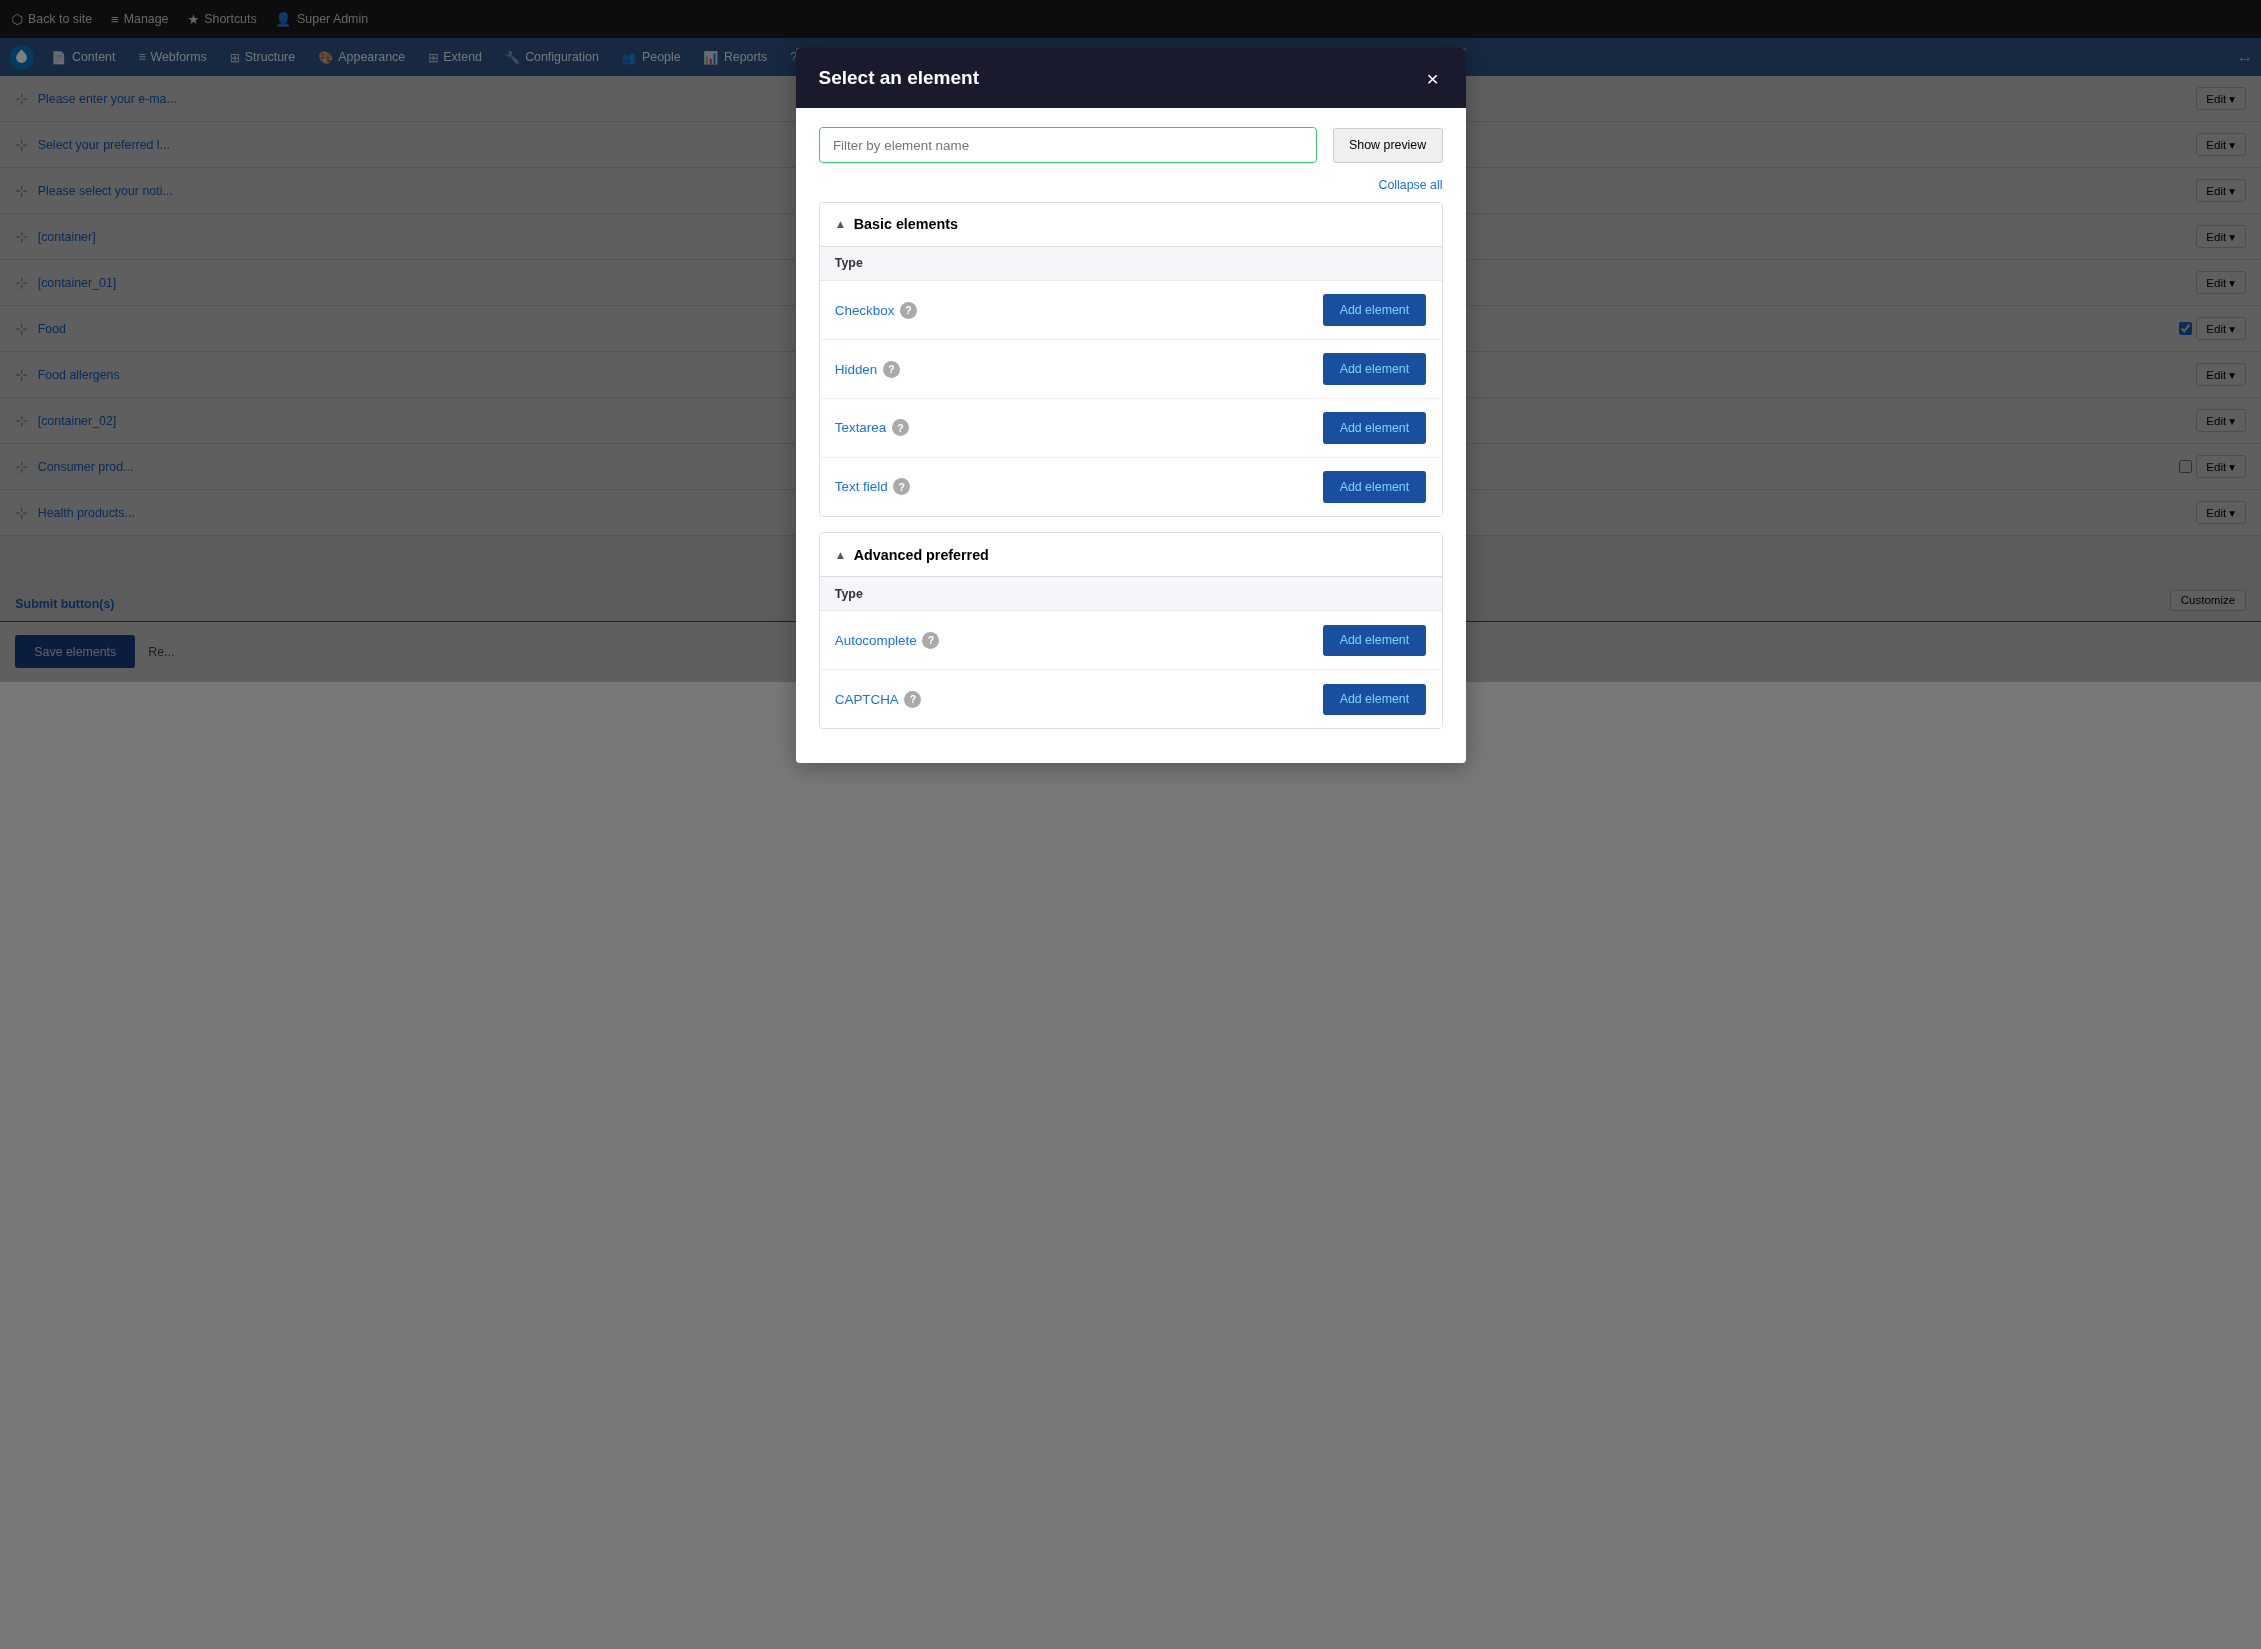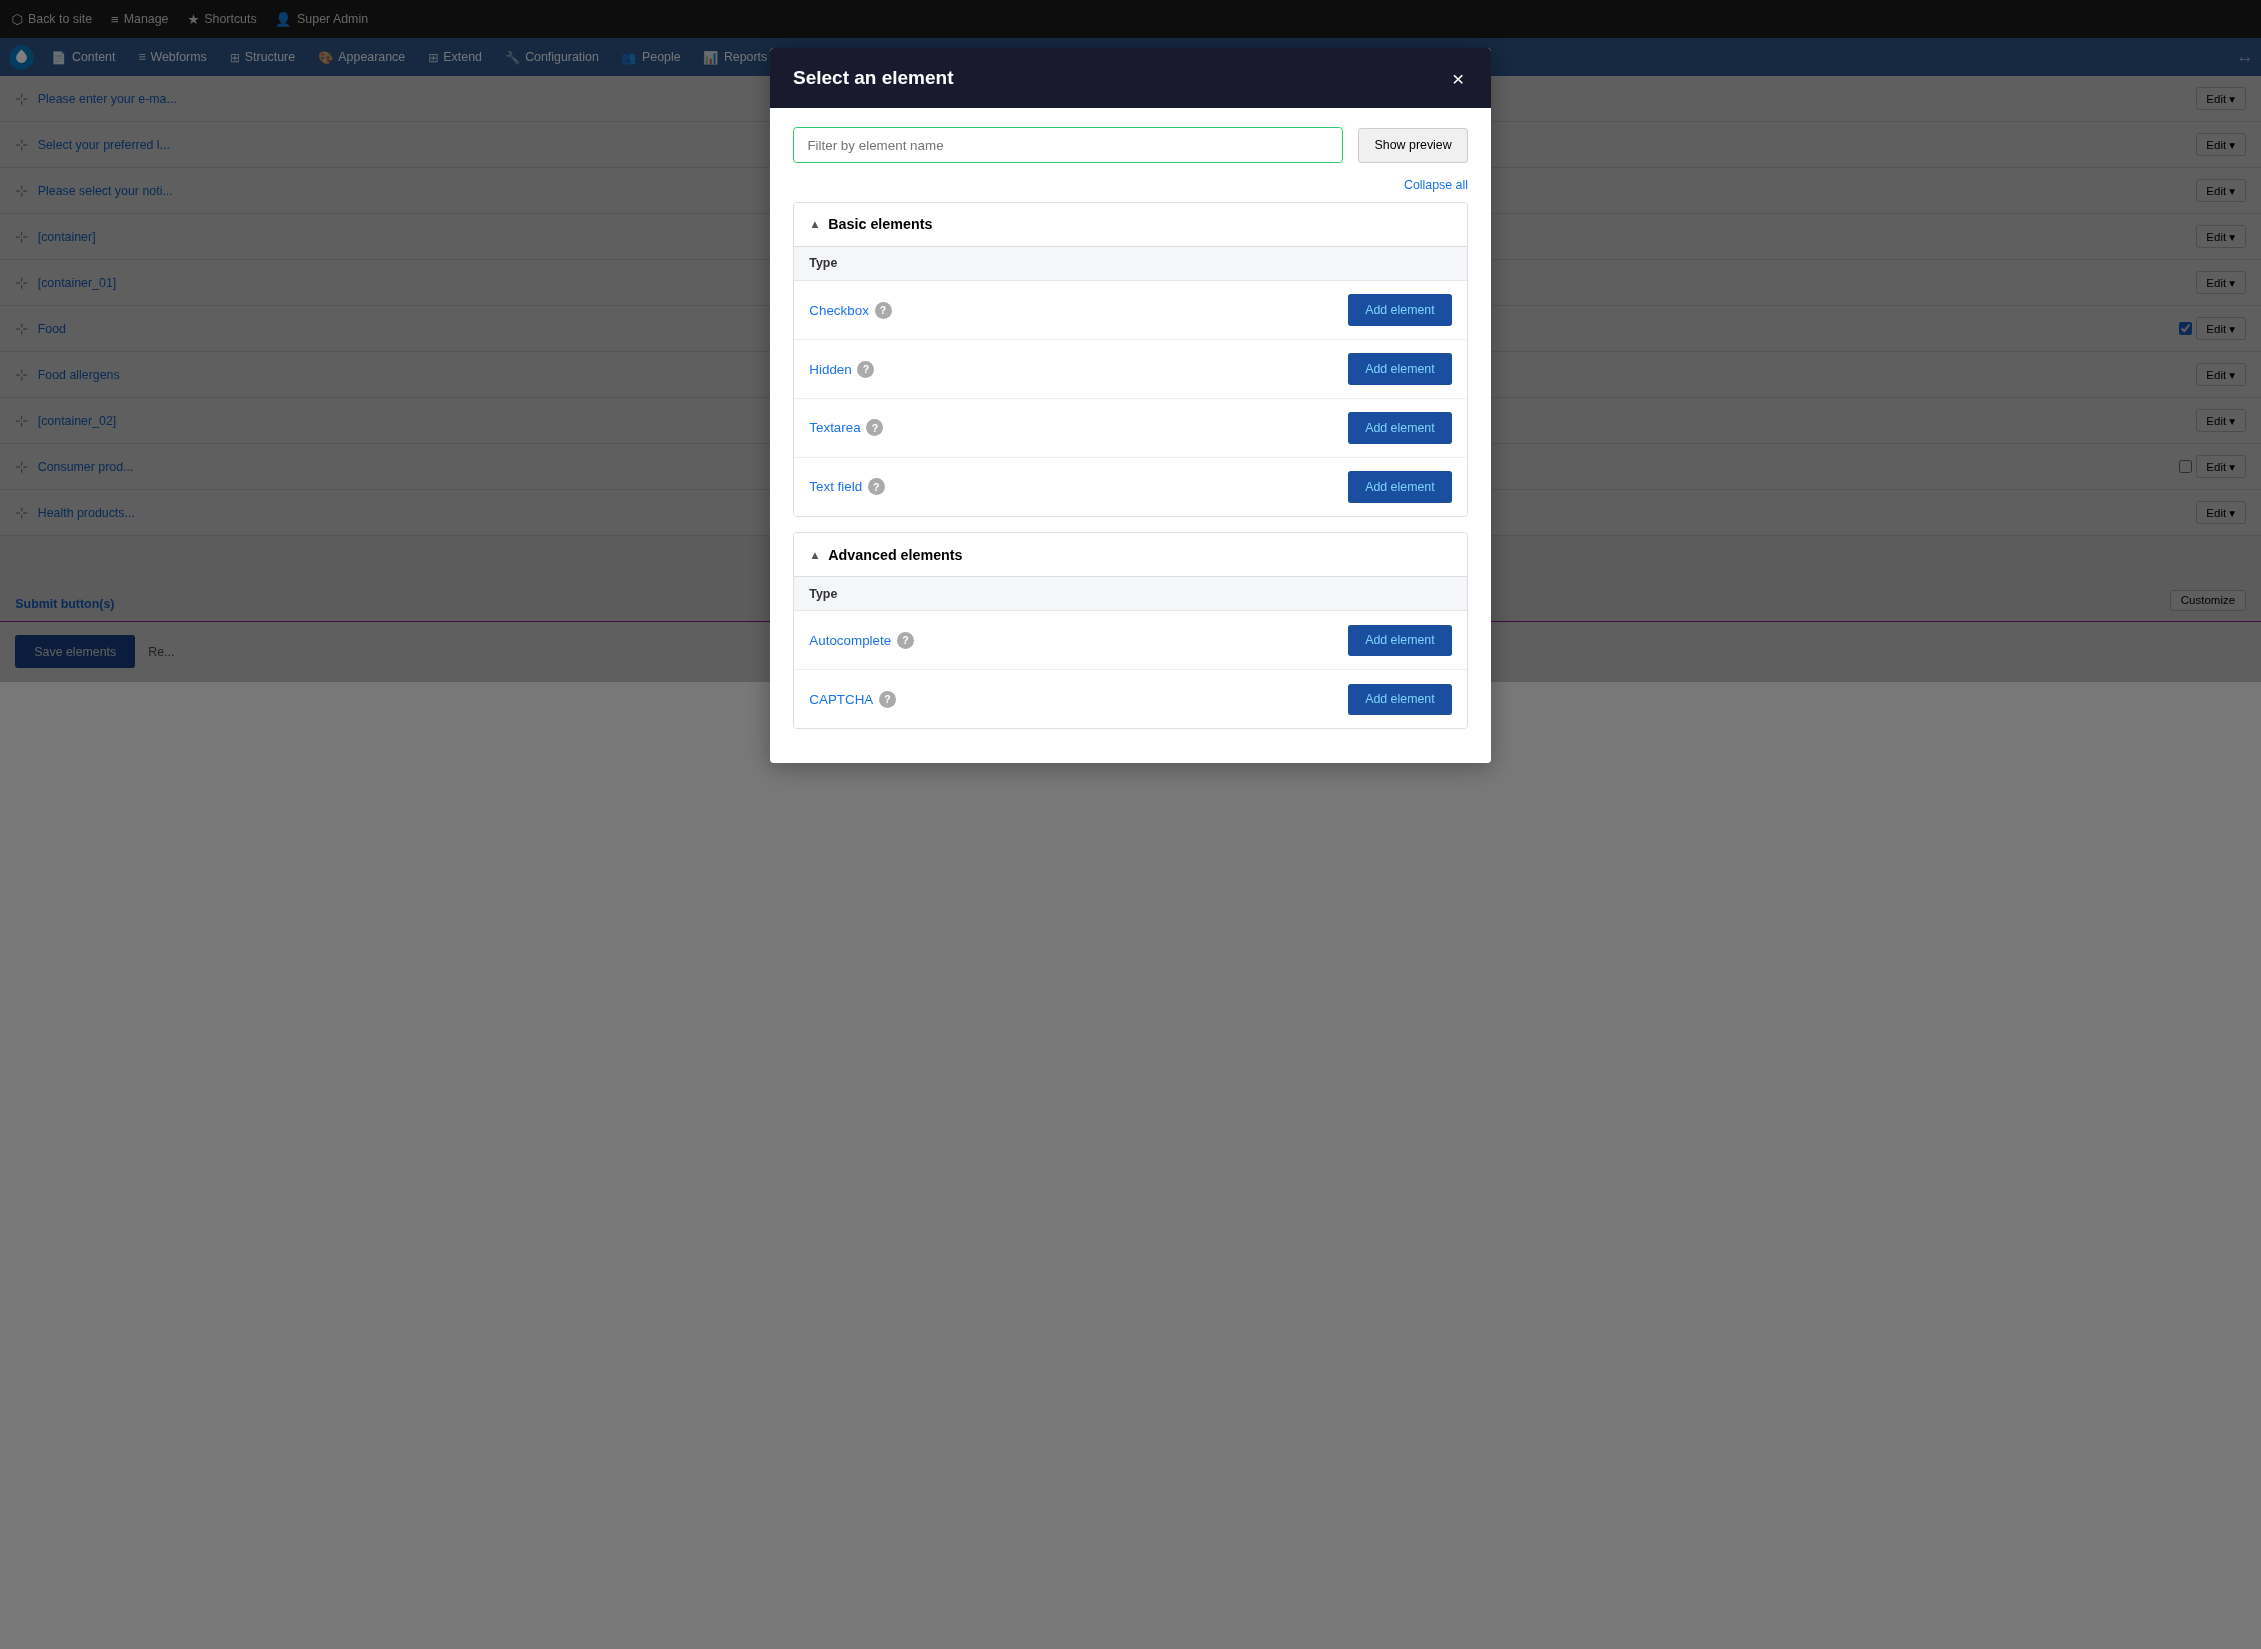--- a/index.html
+++ b/index.html
@@ -129,21 +129,21 @@
       top: 0; left: 0; right: 0; bottom: 0;
       background: rgba(0,0,0,0.5);
       z-index: 100;
       display: flex;
       align-items: flex-start;
       justify-content: center;
       padding-top: 48px;
     }
     .modal {
       background: #fff;
-      width: 721px;
+      width: 670px;
       max-height: 90vh;
       border-radius: 3.8px;
       overflow: hidden;
       display: flex;
       flex-direction: column;
       box-shadow: 0 3.8px 23px rgba(0,0,0,0.3);
     }
     .modal-header {
       background: #1a1a2e;
       color: #fff;
@@ -463,21 +463,21 @@
             <a class="element-link">Text field</a>
             <span class="help-icon" title="Help">?</span>
             <button class="add-element-btn">Add element</button>
           </div>
         </div>
       </div>
 
       <div class="section">
         <div class="section-header">
           <span class="section-toggle">▲</span>
-          <span>Advanced elements</span>
+          <span>Advanced preferred</span>
         </div>
         <div class="section-body">
           <div class="type-header">Type</div>
 
           <div class="element-row">
             <a class="element-link">Autocomplete</a>
             <span class="help-icon" title="Help">?</span>
             <button class="add-element-btn">Add element</button>
           </div>
 

